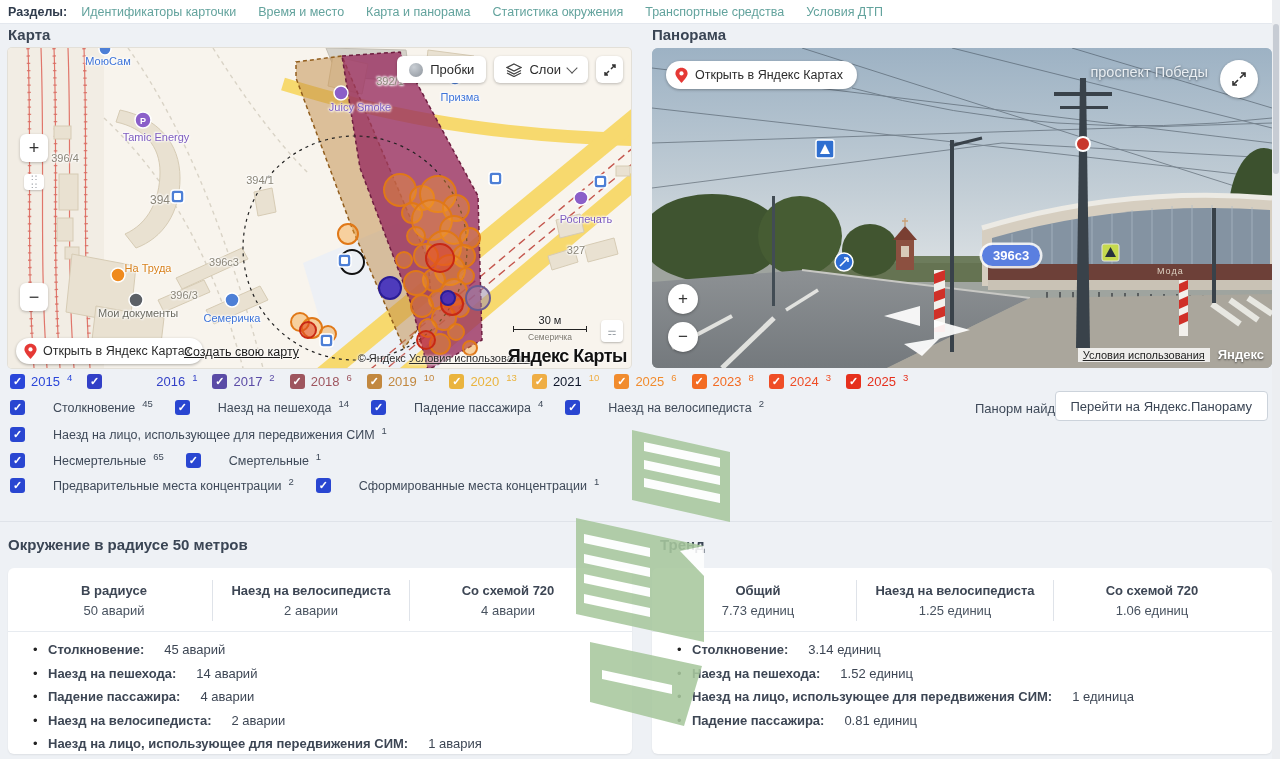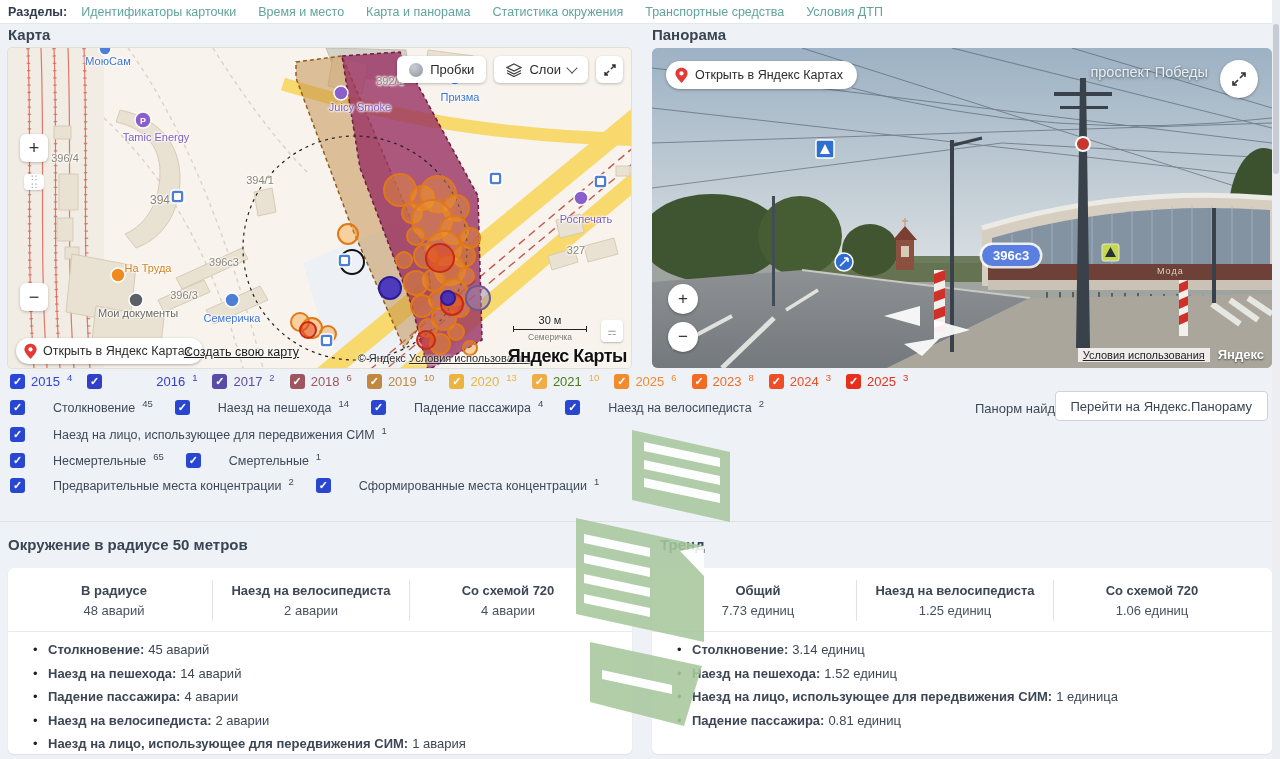--- a/index.html
+++ b/index.html
@@ -93,21 +93,21 @@
   .card-r{left:652px;width:620px;}
   .stats-row{display:flex;padding:12px 16px 10px 8px;border-bottom:1px solid #e7ebf0;}
   .stat-col{width:196px;text-align:center;padding:3px 0;}
   .stat-col + .stat-col{border-left:1px solid #dfe3e9;}
   .stat-label{font-size:13px;font-weight:bold;color:#3d4654;}
   .stat-value{font-size:13px;color:#48525f;margin-top:5px;}
   .details{margin:10px 0 0 0;padding:0 0 0 40px;list-style:none;}
   .details li{font-size:13px;margin:0 0 8.5px 0;position:relative;color:#3d4654;}
   .details li::before{content:"•";position:absolute;left:-15px;top:0;color:#222;}
   .dt{font-weight:bold;}
-  .dv{margin-left:4px;}
+  .dv{margin-left:20px;}
   
   .watermark{position:absolute;left:572px;top:430px;pointer-events:none;opacity:.88;z-index:60;}
   .scrollbar{position:absolute;right:0;top:0;width:8px;height:759px;background:#eceef1;}
   .scrollthumb{position:absolute;right:1px;top:24px;width:6px;height:150px;border-radius:3px;background:#c7ccd4;}
   svg text{font-family:"Liberation Sans",sans-serif;}
 </style>
 </head>
 <body>
 
 <header class="topnav">
@@ -544,21 +544,21 @@
     </label>
 
     <label class="chk-item">
       <span class="chk" style="background: rgb(234, 180, 62);"></span>
       <span class="yr-label" style="color: rgb(234, 180, 62);">2020</span>
       <sup class="yr-count" style="color: rgb(234, 180, 62);">13</sup>
     </label>
 
     <label class="chk-item">
       <span class="chk" style="background: rgb(239, 174, 69);"></span>
-      <span class="yr-label" style="color: #4d7c0f;">2021</span>
+      <span class="yr-label" style="color: #0f172a;">2021</span>
       <sup class="yr-count" style="color: rgb(239, 174, 69);">10</sup>
     </label>
 
     <label class="chk-item">
       <span class="chk" style="background: rgb(241, 140, 46);"></span>
       <span class="yr-label" style="color: rgb(241, 140, 46);">2025</span>
       <sup class="yr-count" style="color: rgb(241, 140, 46);">6</sup>
     </label>
 
     <label class="chk-item">
@@ -648,21 +648,21 @@
 
 <div class="divider"></div>
 <div class="h-sur">Окружение в радиусе 50 метров</div>
 <div class="h-trend">Тренд</div>
 
 <div class="card card-l">
   <div class="stats-row">
 
       <div class="stat-col">
         <div class="stat-label">В радиусе</div>
-        <div class="stat-value">48 аварий</div>
+        <div class="stat-value">50 аварий</div>
       </div>
 
       <div class="stat-col">
         <div class="stat-label">Наезд на велосипедиста</div>
         <div class="stat-value">2 аварии</div>
       </div>
 
       <div class="stat-col">
         <div class="stat-label">Со схемой 720</div>
         <div class="stat-value">4 аварии</div>

